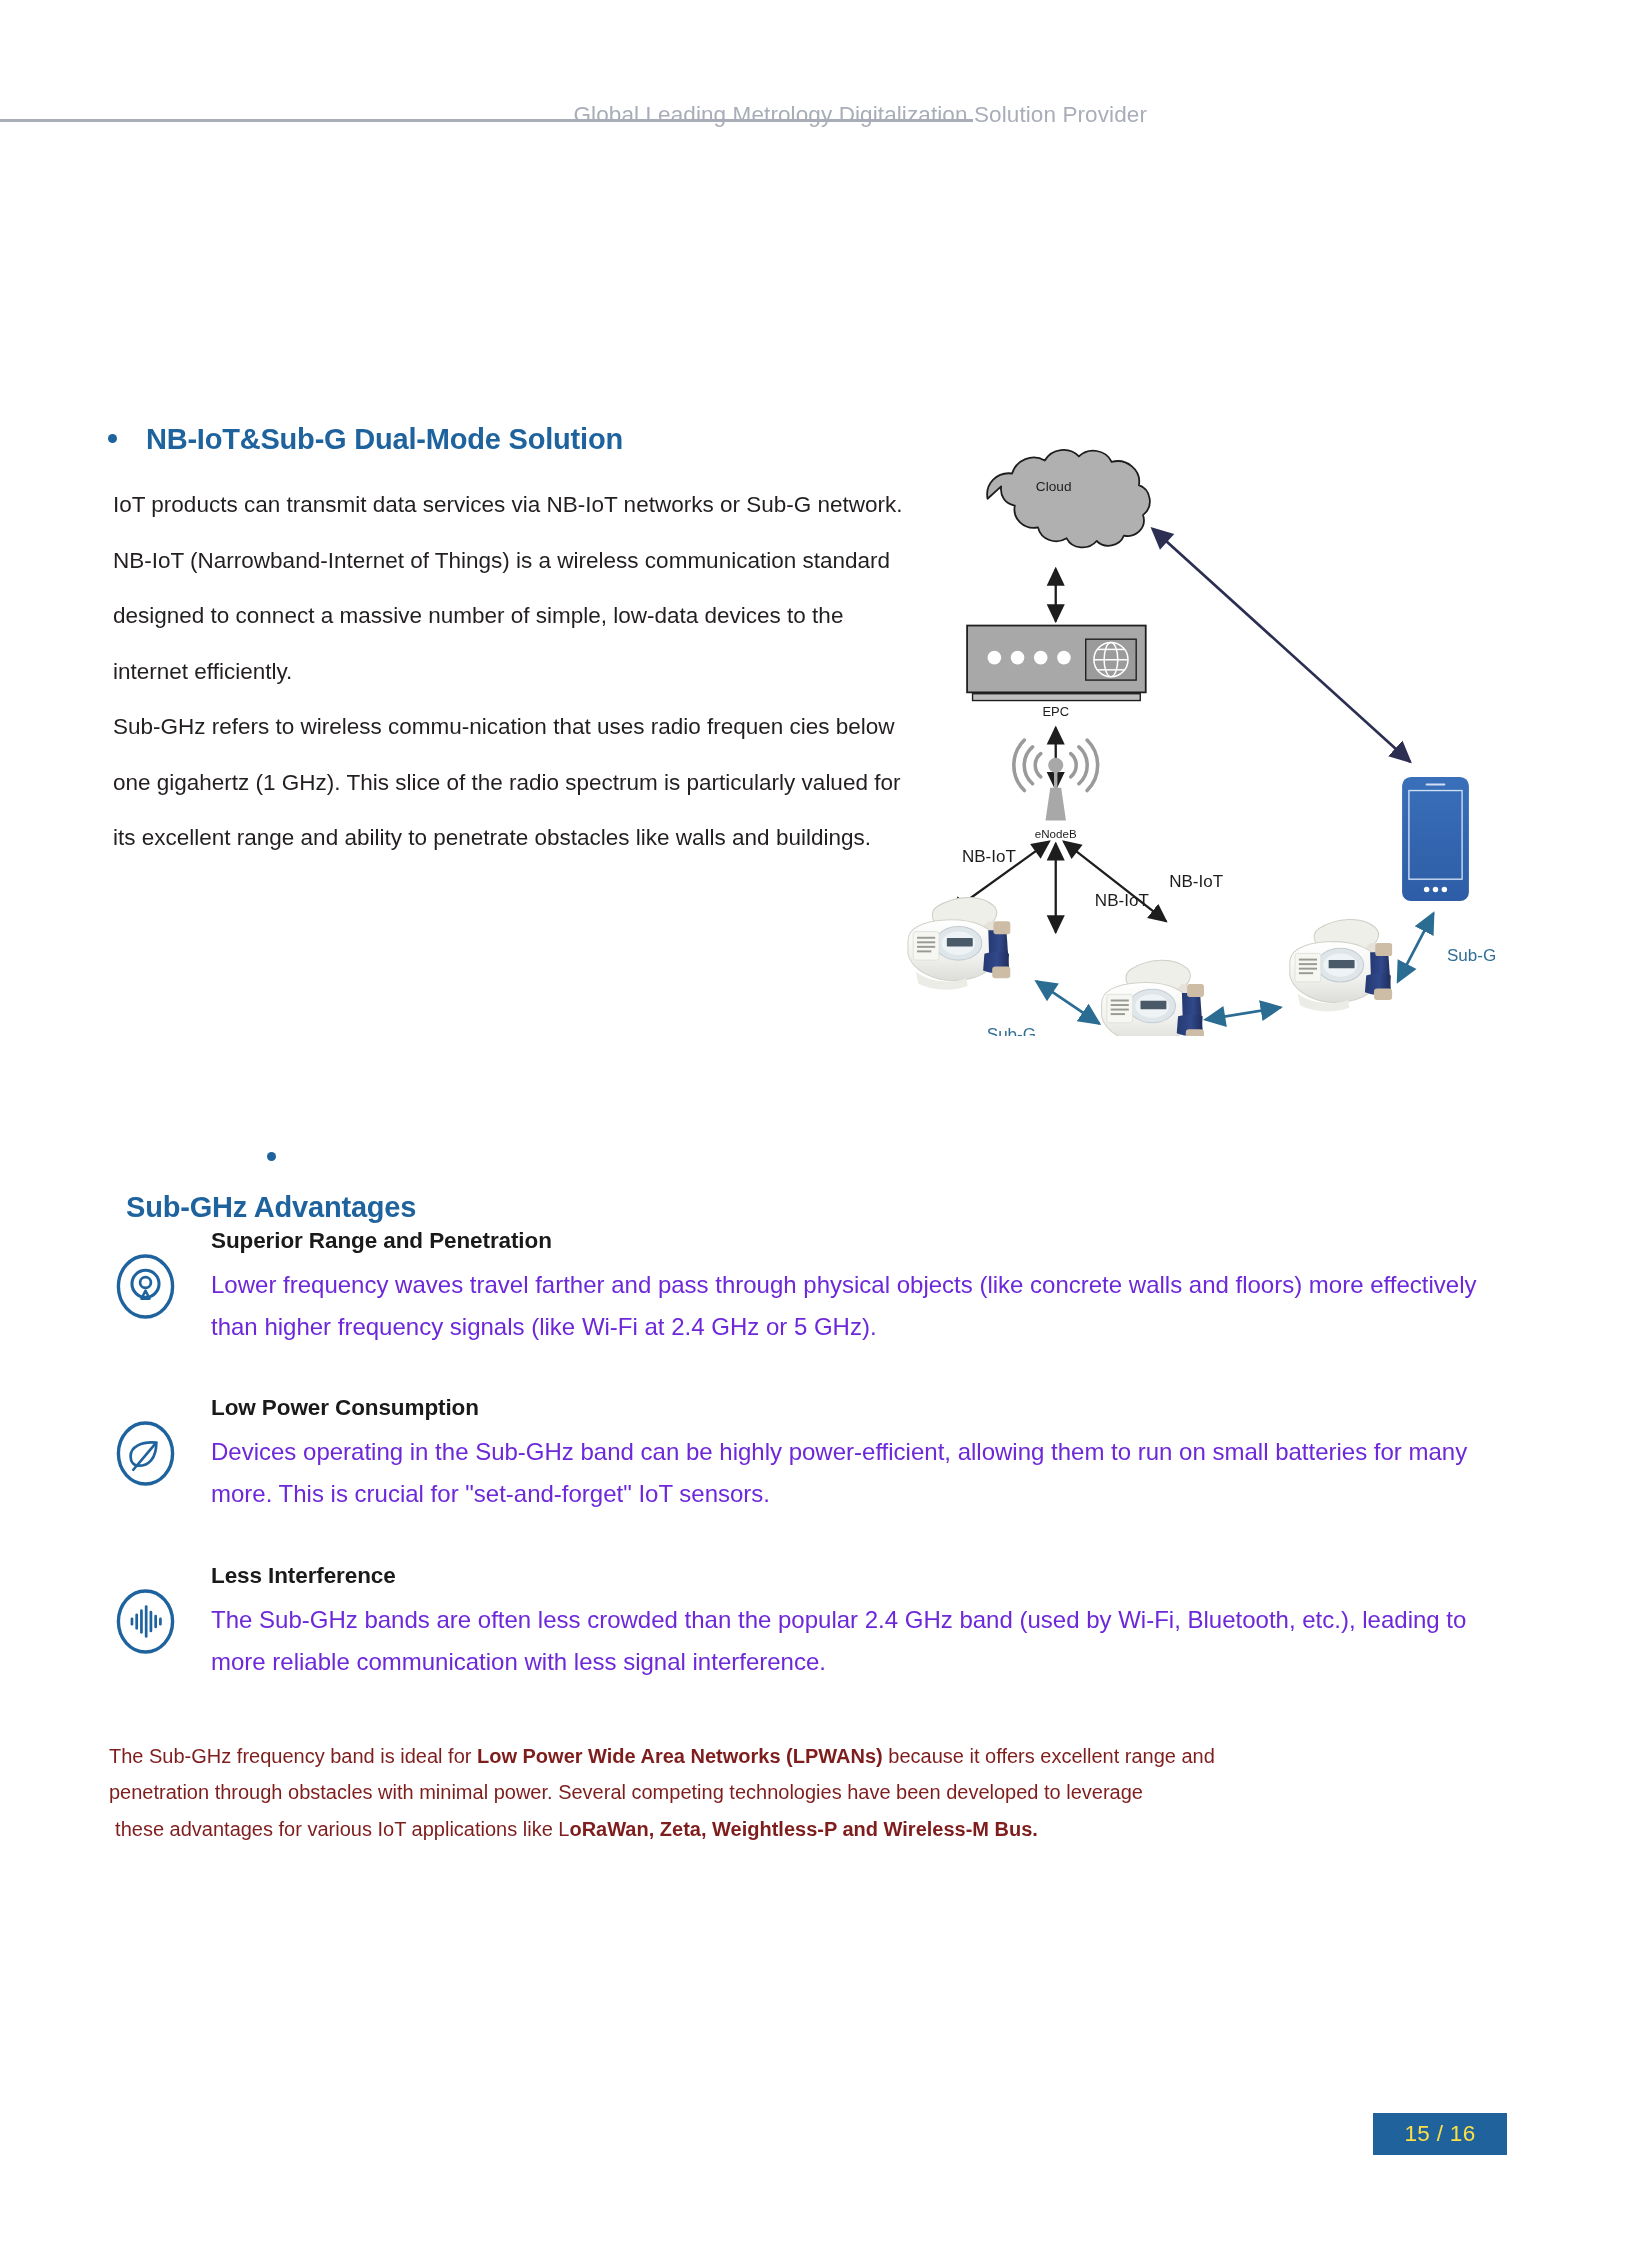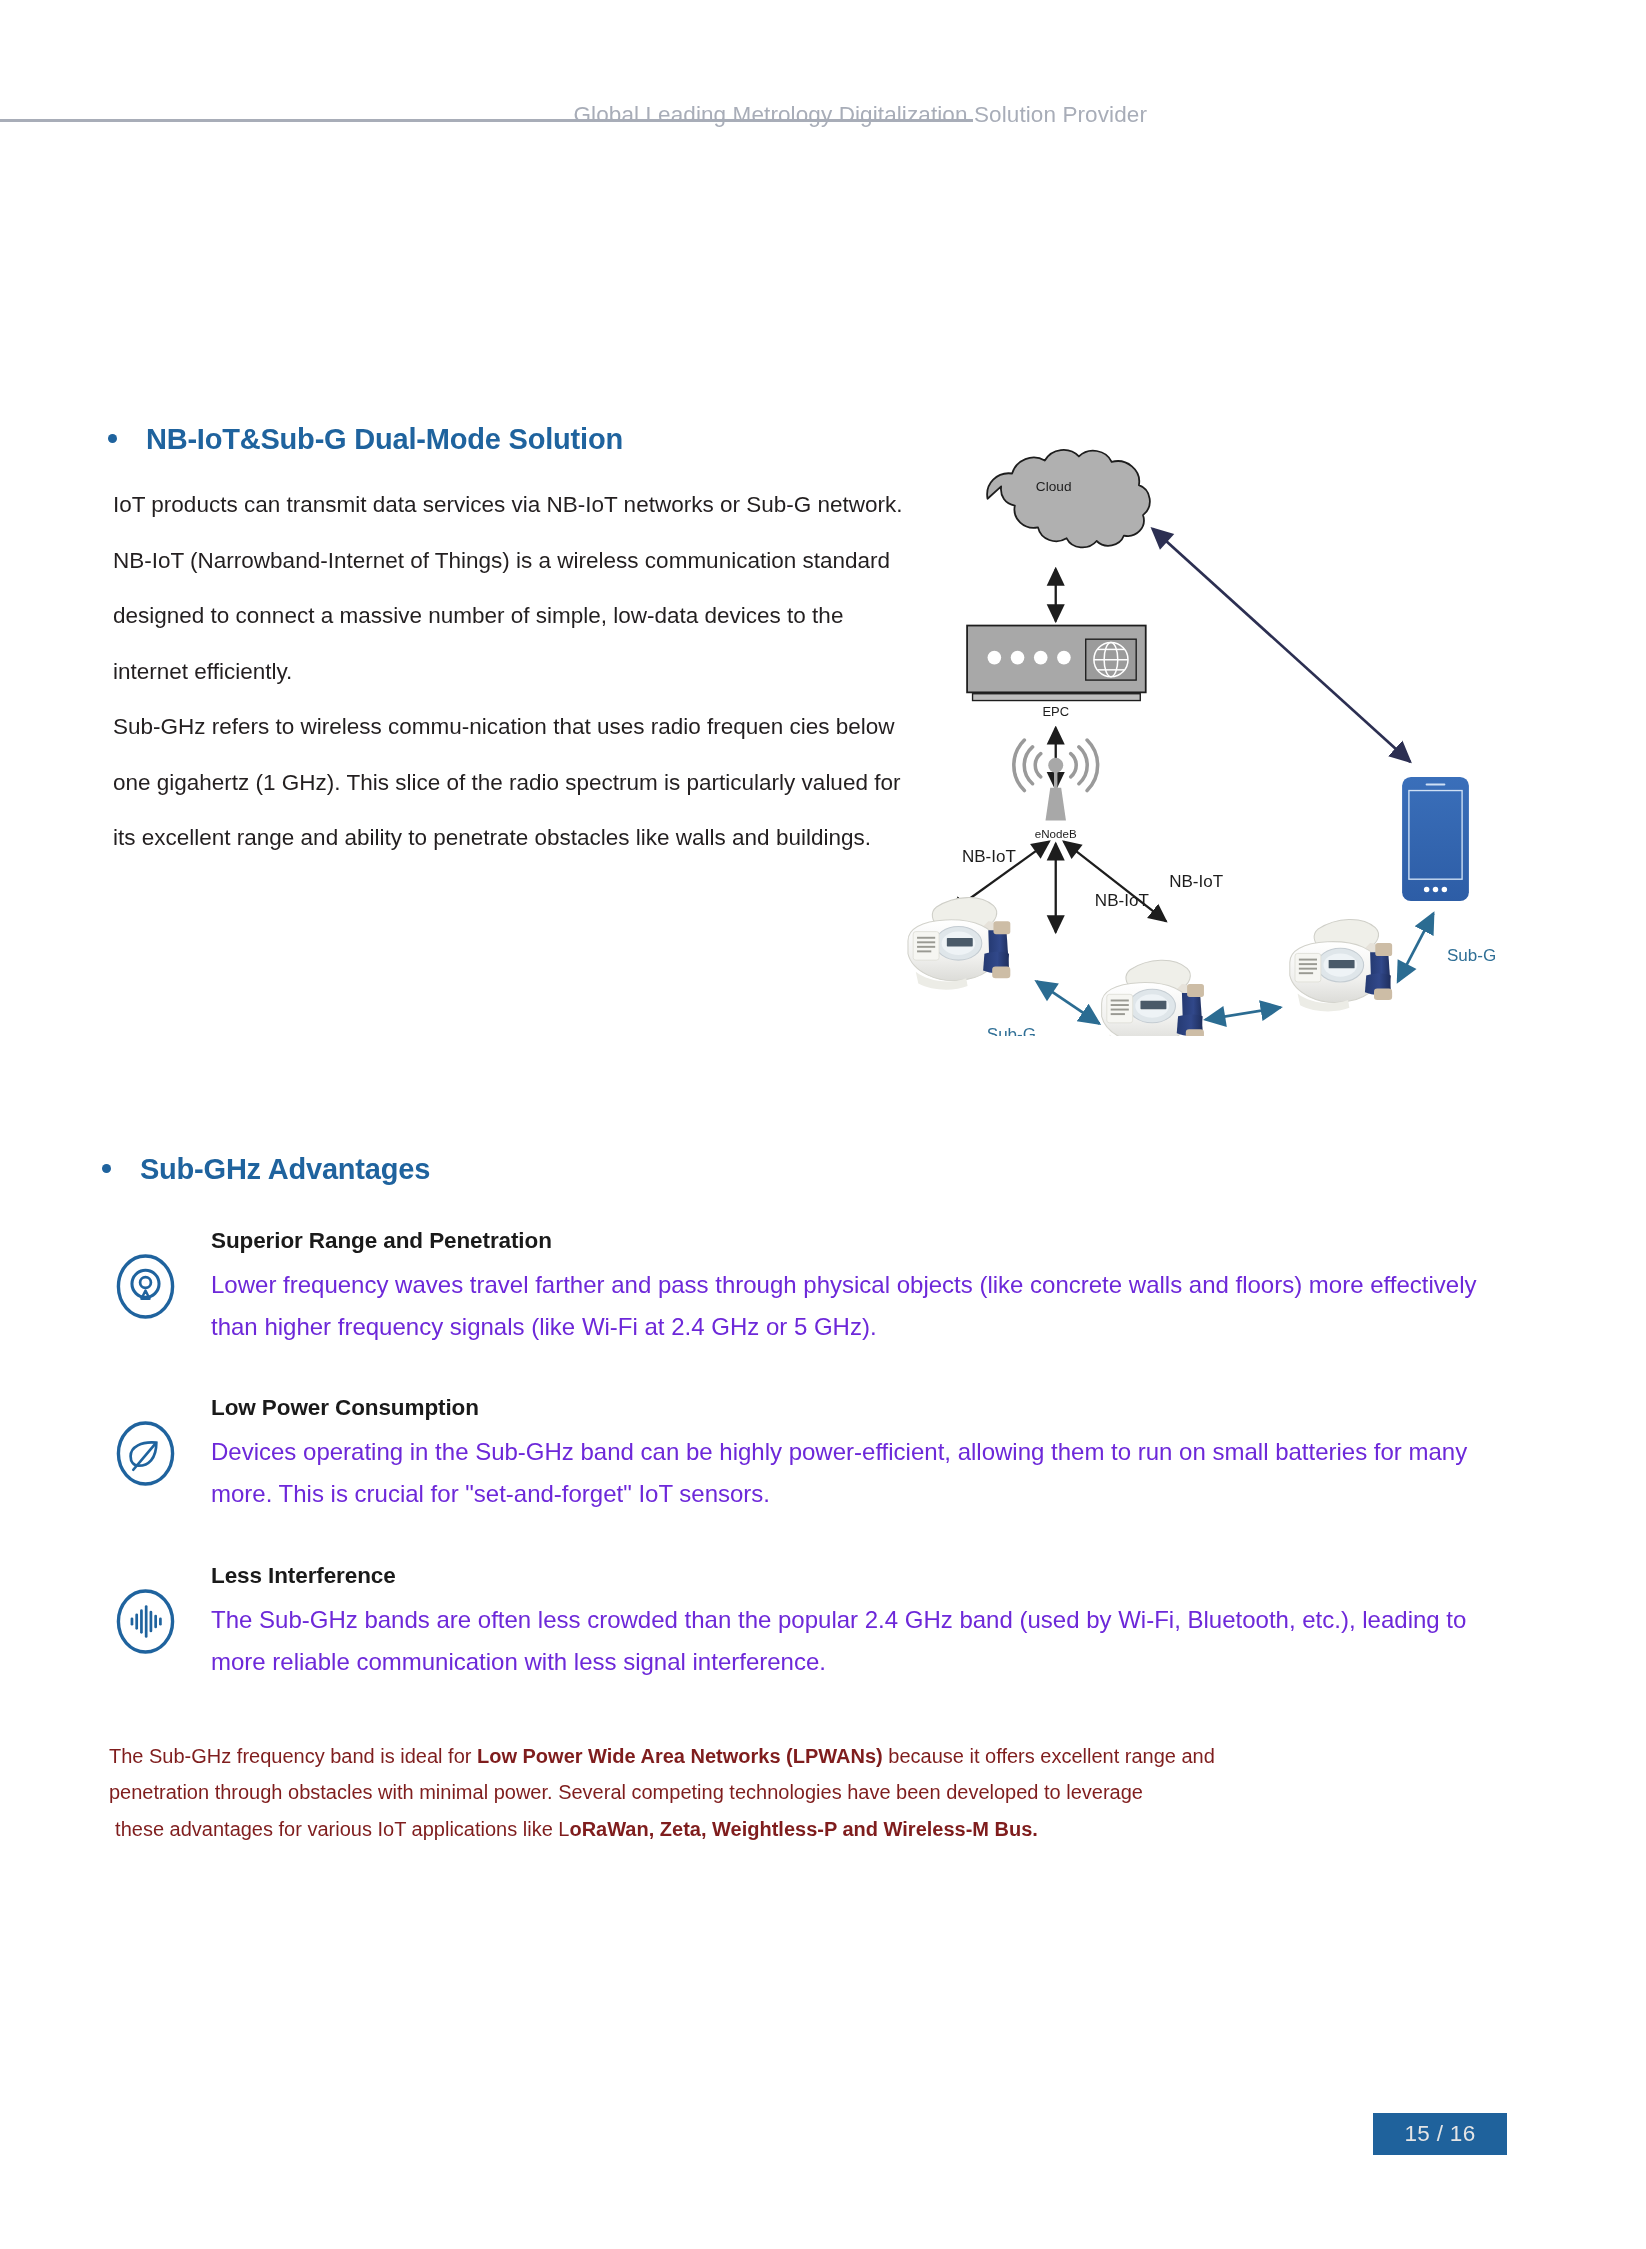--- a/index.html
+++ b/index.html
@@ -63,21 +63,21 @@
     width: 8.9px;
     height: 8.9px;
     border-radius: 50%;
     background: #1f639e;
     flex: 0 0 auto;
     position: relative;
     top: -1.4px;
   }
 
   #heading-1 { top: 423px; left: 108px; }
-  #heading-2 { top: 1153px; left: 102px; }
+  #heading-2 { top: 1153px; left: 126px; flex-direction: column; }
 
   
   .body-col {
     position: absolute;
     top: 477px;
     left: 113px;
     width: 798px;
   }
   .body-p {
     font-size: 22.5px;
@@ -146,21 +146,21 @@
   .closing .l3 { padding-left: 6.1px; }
 
   
   .page-badge {
     position: absolute;
     top: 2113px;
     left: 1373px;
     width: 134px;
     height: 42px;
     background: #1f629c;
-    color: #e5e5e5;
+    color: #fde047;
     font-size: 22.5px;
     display: flex;
     align-items: center;
     justify-content: center;
     letter-spacing: 0.3px;
   }
 </style>
 </head>
 <body>
 

